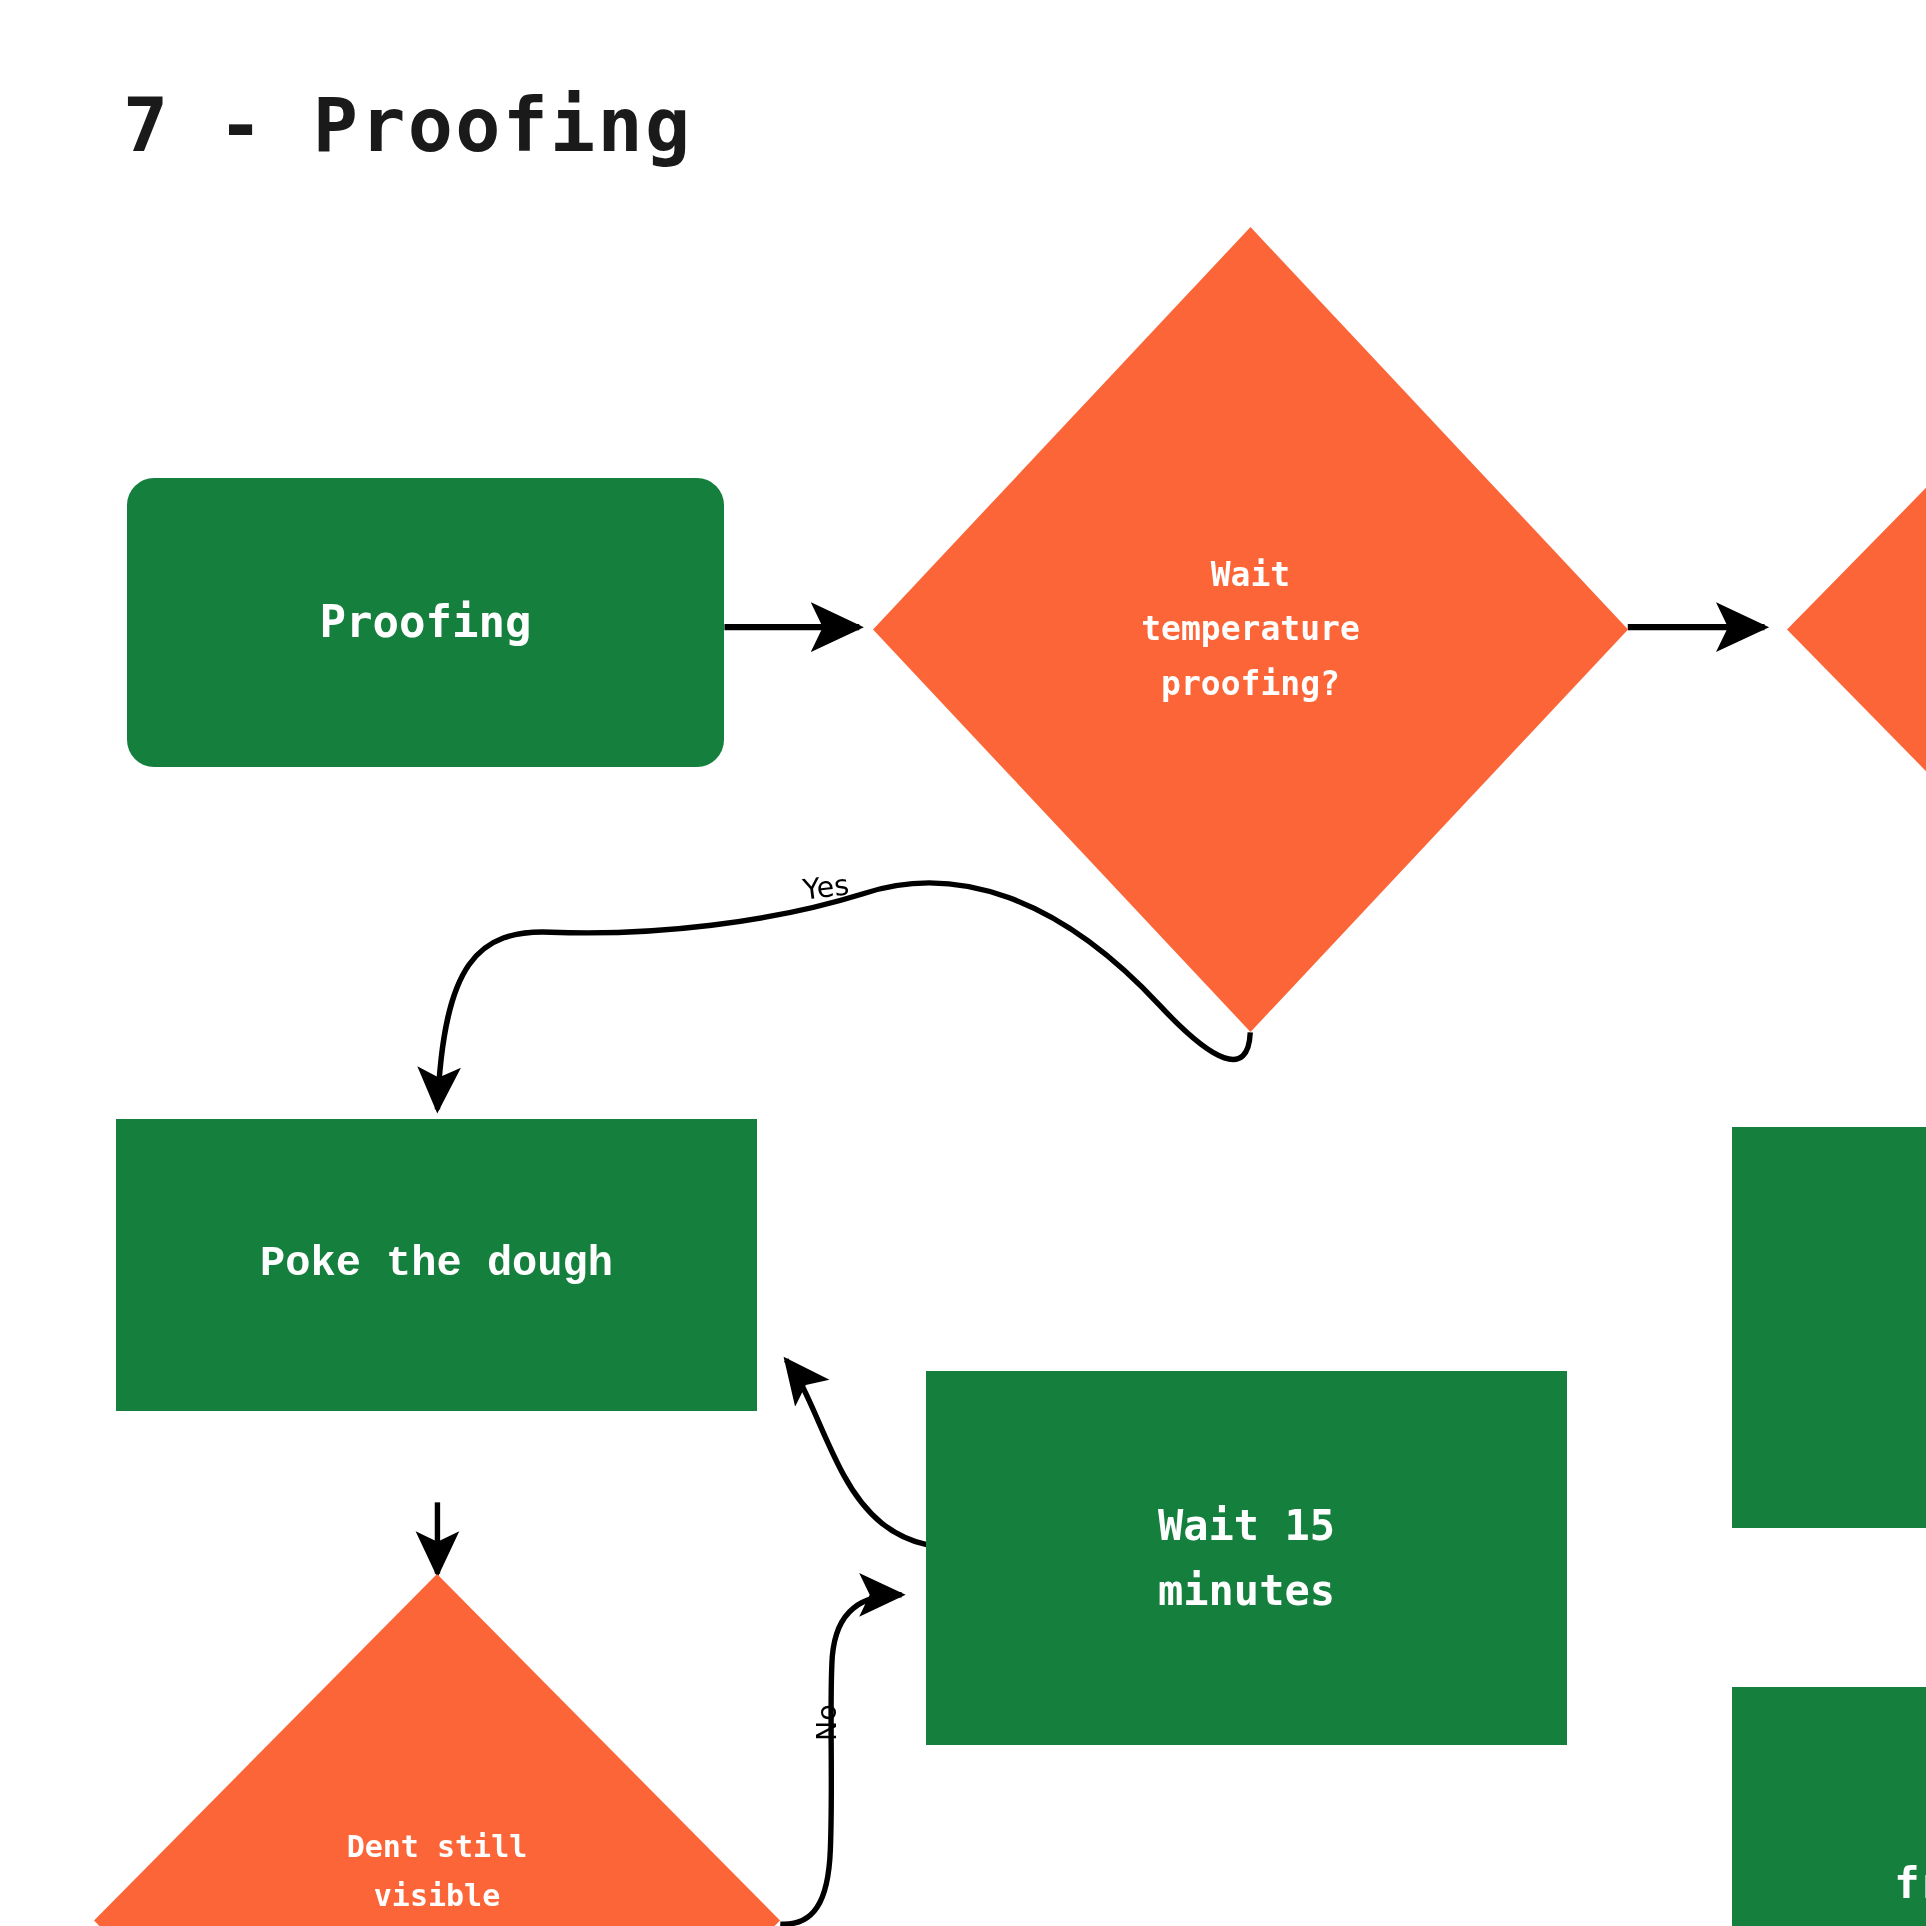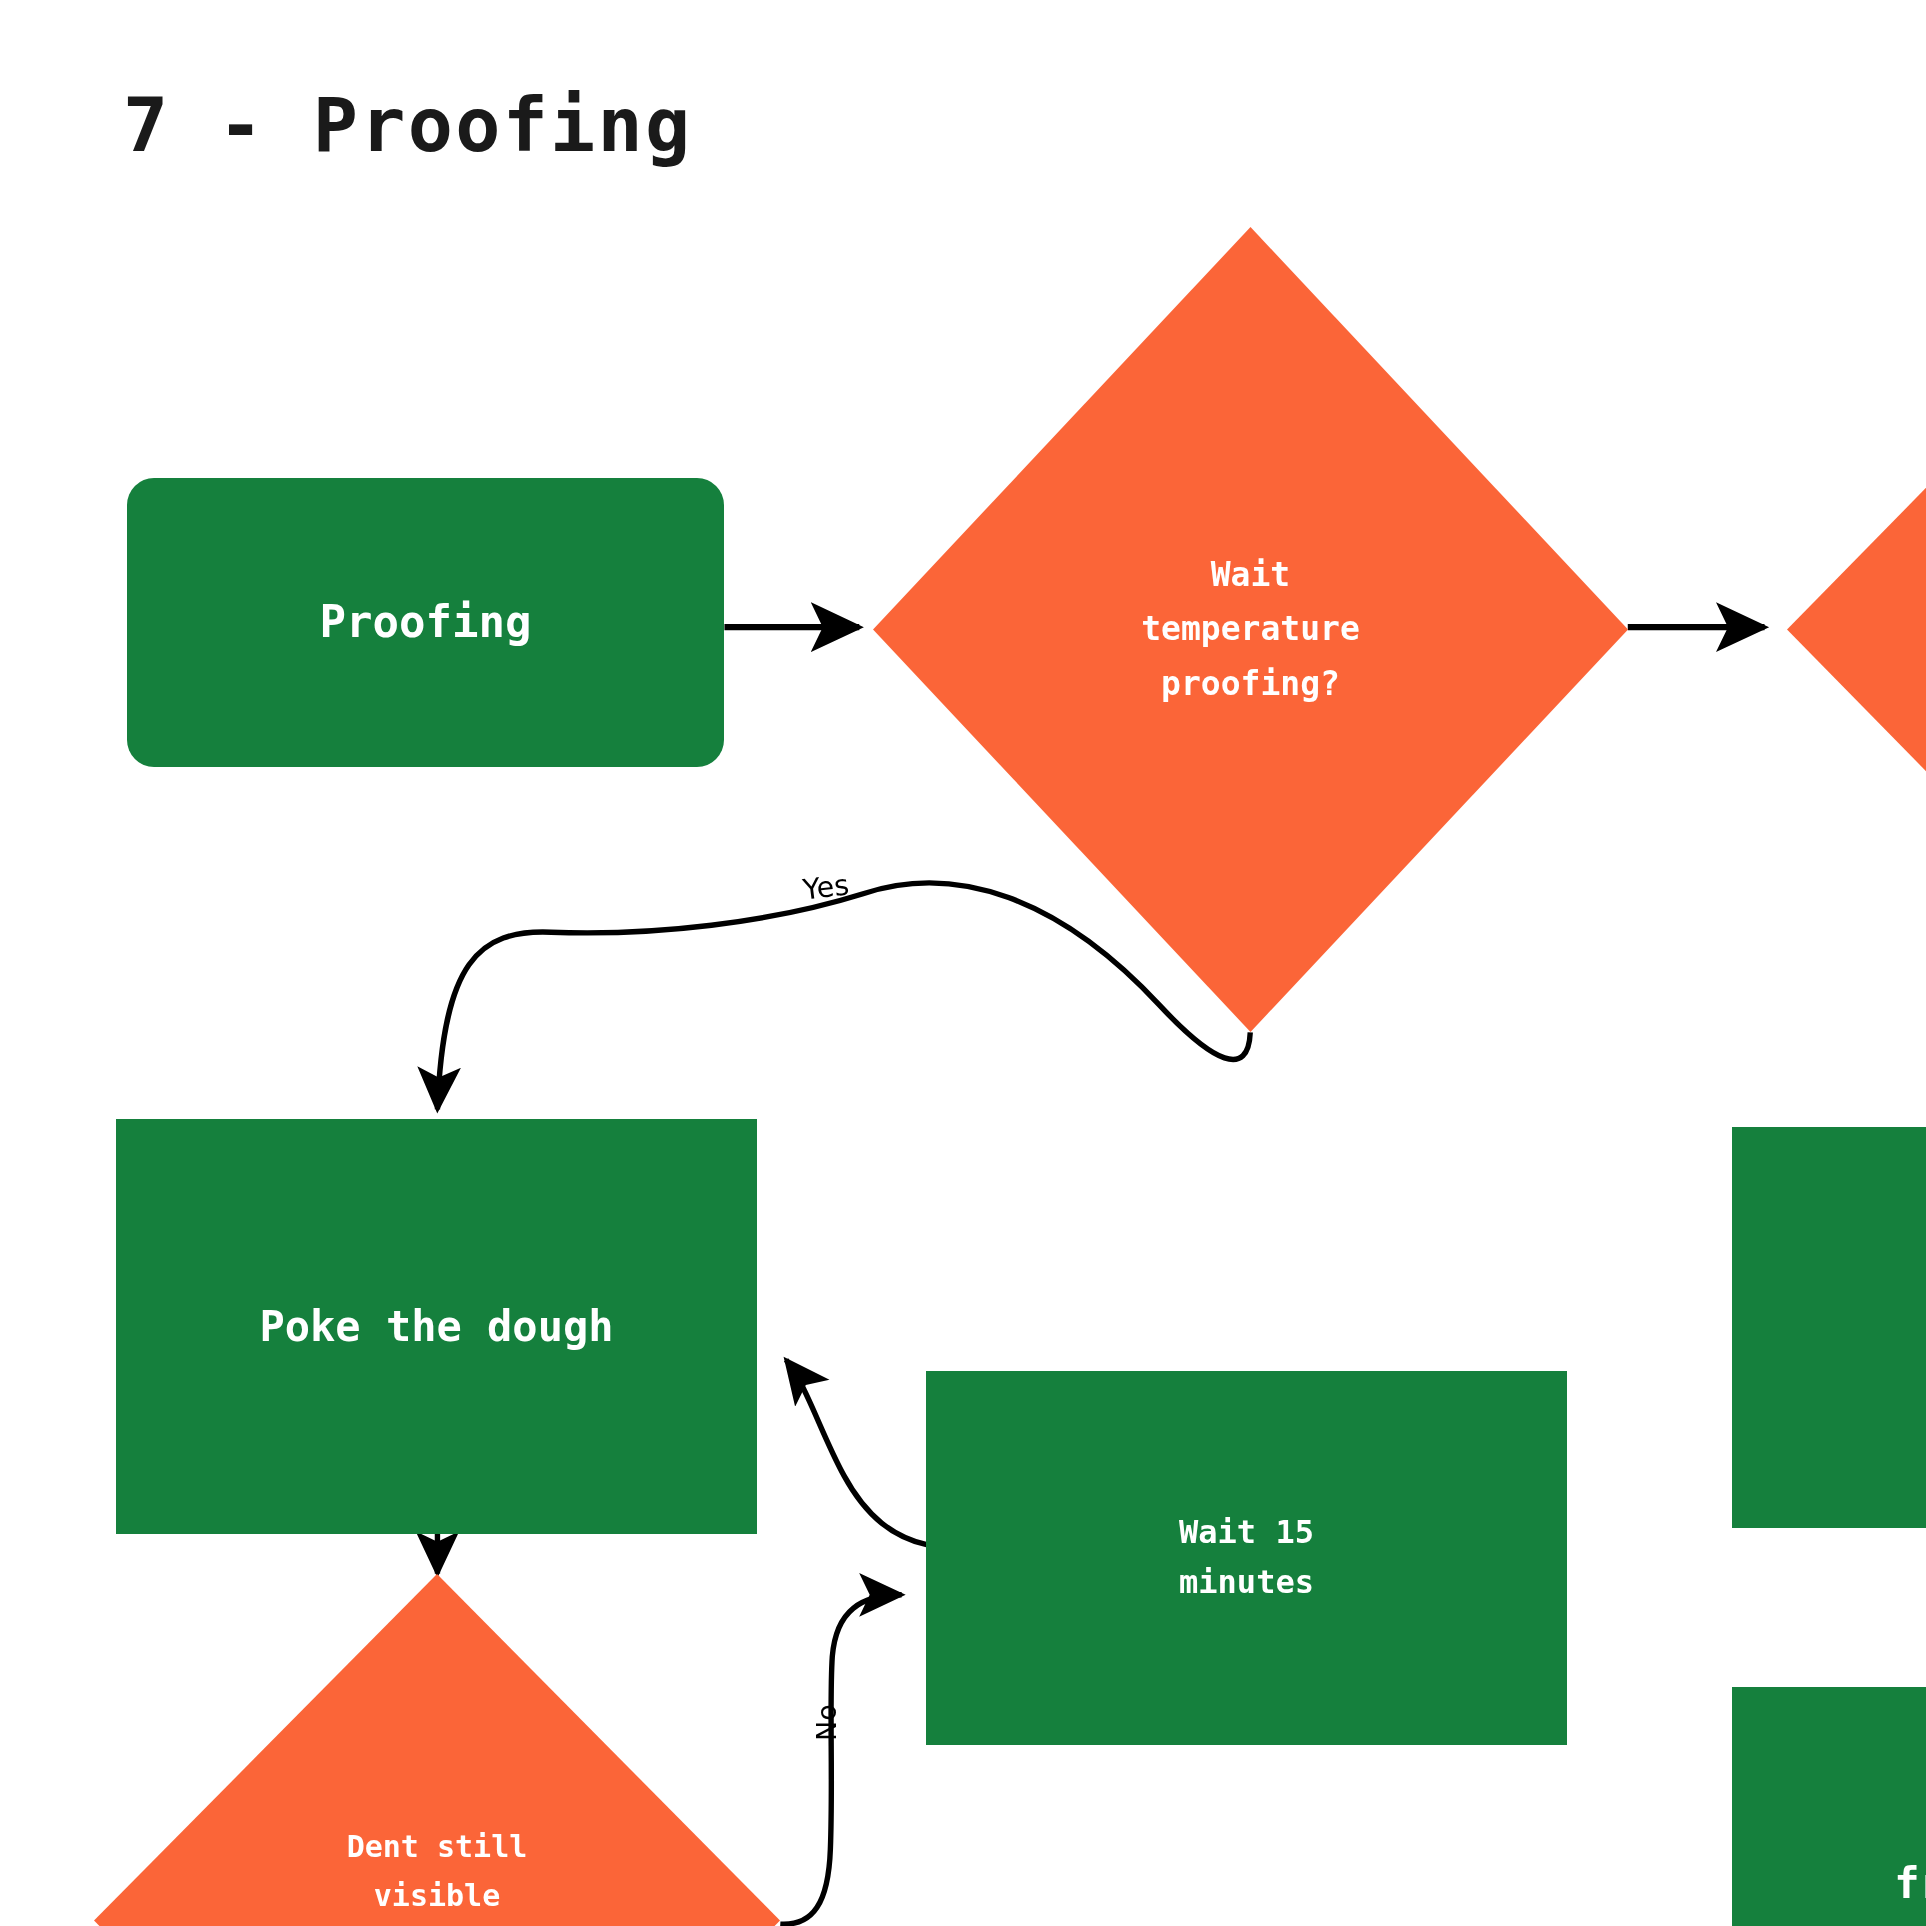--- a/index.html
+++ b/index.html
@@ -134,33 +134,33 @@
     <div class="dtext" style="font-size:33px;width:62%;">Wait
 temperature
 proofing?</div>
   </div>
 
   <div class="diamond" style="left:1787px;top:227px;width:790px;height:805px;">
     <div class="dshape"></div>
 
   </div>
 
-  <div class="node proc" style="left:116px;top:1119px;width:641px;height:415px;font-size:42px;">
+  <div class="node proc" style="left:116px;top:1119px;width:641px;height:292px;font-size:42px;font-family:Liberation Mono, monospace;">
     <span>Poke the dough</span>
   </div>
 
   <div class="diamond" style="left:94px;top:1574px;width:686px;height:693px;">
     <div class="dshape"></div>
     <div class="dtext" style="font-size:30px;width:60%;">Dent still
 visible
 after 1
 minute?</div>
   </div>
 
-  <div class="node proc" style="left:926px;top:1371px;width:641px;height:374px;font-size:32px;">
+  <div class="node proc" style="left:926px;top:1371px;width:641px;height:374px;font-size:42px;">
     <span>Wait 15
 minutes</span>
   </div>
 
   <div class="node proc" style="left:1732px;top:1127px;width:653px;height:401px;font-size:42px;">
     
   </div>
 
   <div class="node proc" style="left:1732px;top:1687px;width:653px;height:393px;font-size:42px;">
     <span>Proof in

